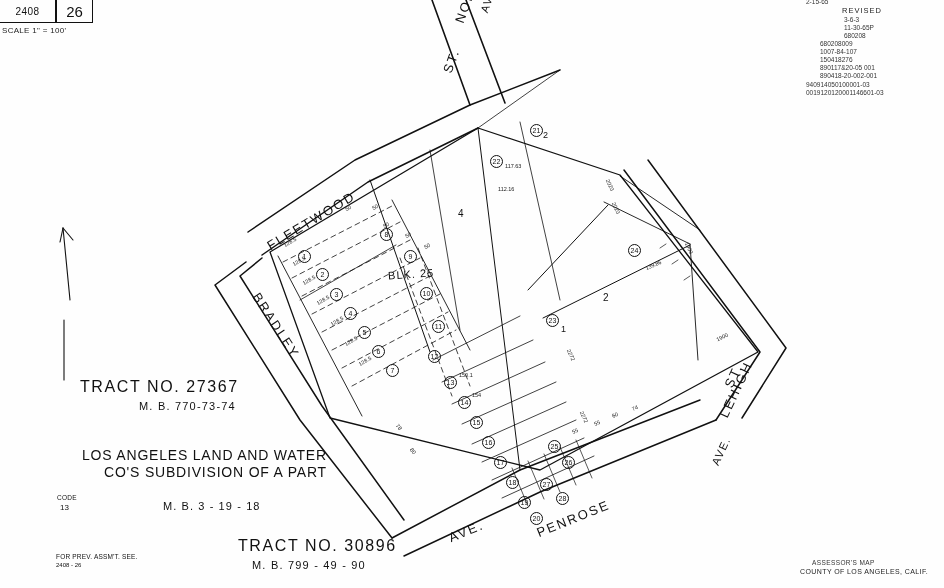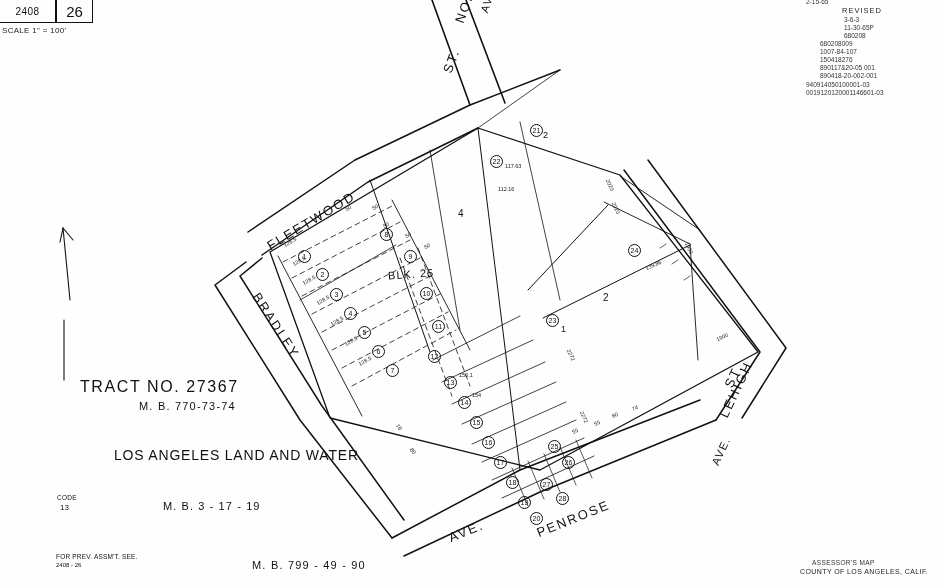--- a/index.html
+++ b/index.html
@@ -16,21 +16,21 @@
   .hdr-box .vline{position:absolute;left:55px;top:0;width:1.6px;height:22px;background:#111;}
   .hdr-box .cellB{position:absolute;left:57px;top:0;width:35px;height:22px;display:flex;align-items:center;justify-content:center;
                   font-size:15px;}
   .scale-txt{left:2px;top:26px;font-size:8px;letter-spacing:.3px;color:#222;}
 
   .year{left:98px;top:12px;font-size:30px;letter-spacing:3px;color:#9a9a9a;
         font-family:"Liberation Serif", serif;font-weight:700;}
 
   .tract1{left:80px;top:378px;font-size:16px;letter-spacing:1.6px;color:#111;}
   .mb1{left:95px;top:400px;font-size:11px;letter-spacing:1.2px;margin-left:44px;}
-  .la-l1{left:82px;top:447px;font-size:14px;letter-spacing:.8px;margin-left:32px;}
+  .la-l1{left:82px;top:447px;font-size:14px;letter-spacing:.8px;}
   .la-l2{left:104px;top:464px;font-size:14px;letter-spacing:.8px;}
   .la-l3{left:128px;top:481px;font-size:14px;letter-spacing:.8px;}
   .mb2{left:163px;top:500px;font-size:11px;letter-spacing:1.1px;}
   .tract2{left:238px;top:537px;font-size:16px;letter-spacing:1.6px;}
   .mb3{left:252px;top:559px;font-size:11px;letter-spacing:1.2px;}
 
   .code-lbl{left:57px;top:494px;font-size:6.5px;letter-spacing:.3px;}
   .code-num{left:60px;top:503px;font-size:8px;}
   .prev1{left:56px;top:553px;font-size:6.5px;letter-spacing:.2px;}
   .prev2{left:56px;top:562px;font-size:6px;}
@@ -160,21 +160,23 @@
     <div class="rv-l2">150418276</div>
     <div class="rv-l2">890117&amp;20-05 001</div>
     <div class="rv-l2">890418-20-002-001</div>
     <div class="rv-left">940914050100001-03</div>
     <div class="rv-left">0019120120001146601-03</div>
   </div>
 
   <div class="abs tract1">TRACT  NO.  27367</div>
   <div class="abs mb1">M. B.  770-73-74</div>
   <div class="abs la-l1">LOS ANGELES LAND AND WATER</div>
-  <div class="abs mb2">M. B.  3 - 17 - 19</div>
+  <div class="abs la-l2">CO'S SUBDIVISION OF A PART</div>
+  <div class="abs mb2">M. B.  3 - 19 - 18</div>
+  <div class="abs tract2">TRACT  NO. 30896</div>
   <div class="abs mb3">M. B.  799 - 49 - 90</div>
 
   <div class="abs code-lbl">CODE</div>
   <div class="abs code-num">13</div>
   <div class="abs prev1">FOR PREV. ASSM'T. SEE.</div>
   <div class="abs prev2">2408 - 26</div>
   <div class="abs amap1">ASSESSOR'S  MAP</div>
   <div class="abs amap2">COUNTY OF LOS ANGELES, CALIF.</div>
 
   <div class="sttxt" style="left:452px;top:20px;transform:rotate(-70deg);transform-origin:left top;">NORRIS</div>

